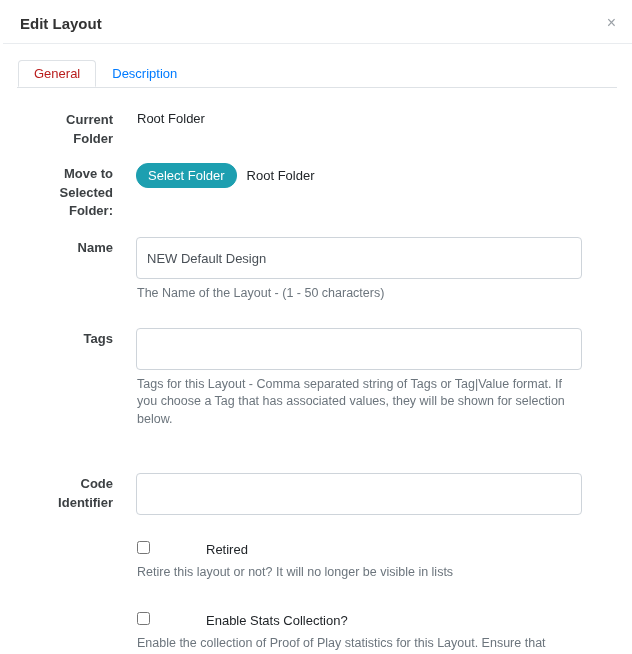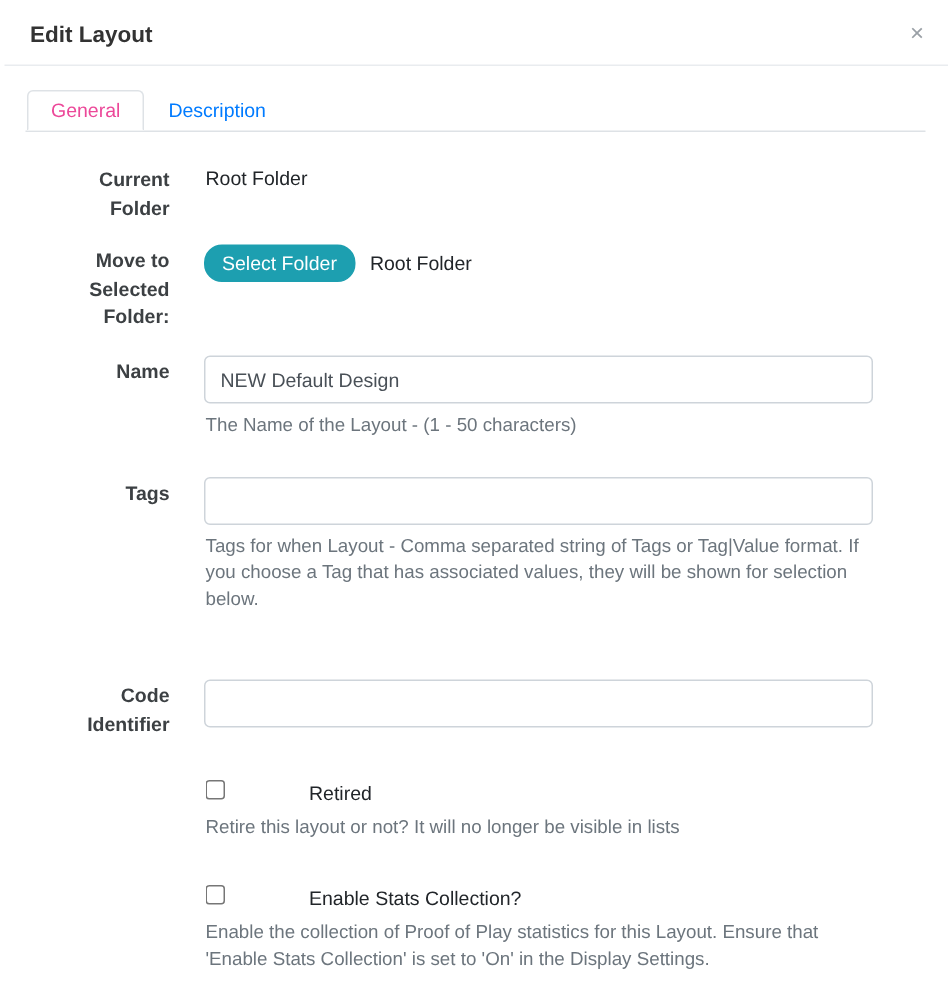--- a/index.html
+++ b/index.html
@@ -57,21 +57,21 @@
     padding: 5px 15px;
     margin-bottom: -1px;
     border: 1px solid transparent;
     border-radius: 4px 4px 0 0;
     cursor: pointer;
     color: #007bff;
   }
   .tab.active {
     background: #fff;
     border-color: #dee2e6 #dee2e6 #fff;
-    color: #ec4899;
+    color: #b91c1c;
     cursor: default;
   }
   
   .form { margin-top: 18px; }
   .form-row { display: flex; }
   .col-label {
     flex: 0 0 96px;
     text-align: right;
     padding-top: 2px;
   }
@@ -84,21 +84,21 @@
     line-height: 1.45;
   }
   .col-field {
     flex: 1 1 auto;
     margin-left: 20px;
     margin-right: 32px;
   }
   .static-value { padding-top: 2px; color: #212529; }
   .text-input {
     width: 100%;
-    height: 32px;
+    height: 42px;
     padding: 3px 10px;
     border: 1px solid #ced4da;
     border-radius: 4px;
     font-family: "Liberation Sans", sans-serif;
     font-size: 13px;
     color: #495057;
     background: #fff;
     outline: none;
   }
   .help {
@@ -215,21 +215,21 @@
           <div class="help">The Name of the Layout - (1 - 50 characters)</div>
         </div>
       </div>
 
       <div class="form-row row-tags">
         <div class="col-label">
           <span class="lbl">Tags</span>
         </div>
         <div class="col-field">
           <input type="text" class="text-input" value="" style="">
-          <div class="help">Tags for when Layout - Comma separated string of Tags or Tag|Value format. If you choose a Tag that has associated values, they will be shown for selection below.</div>
+          <div class="help">Tags for this Layout - Comma separated string of Tags or Tag|Value format. If you choose a Tag that has associated values, they will be shown for selection below.</div>
         </div>
       </div>
 
       <div class="form-row row-code">
         <div class="col-label">
           <span class="lbl">Code Identifier</span>
         </div>
         <div class="col-field">
           <input type="text" class="text-input" value="" style="">
         </div>

